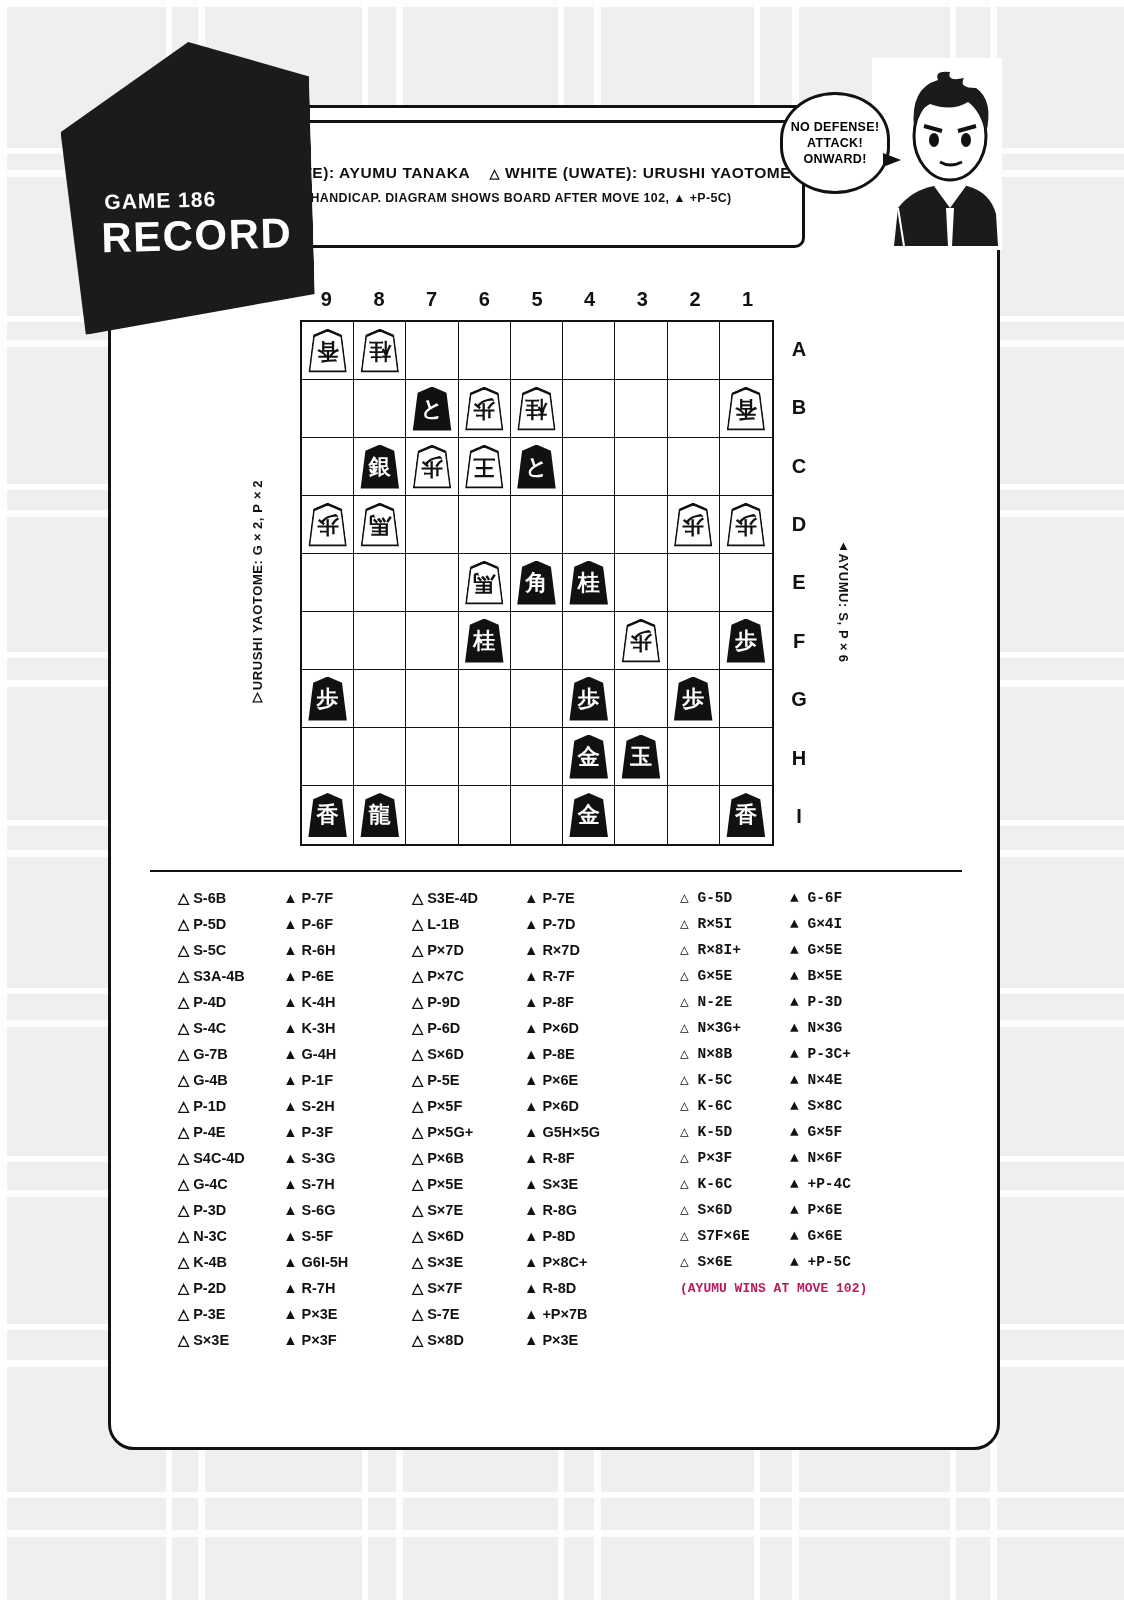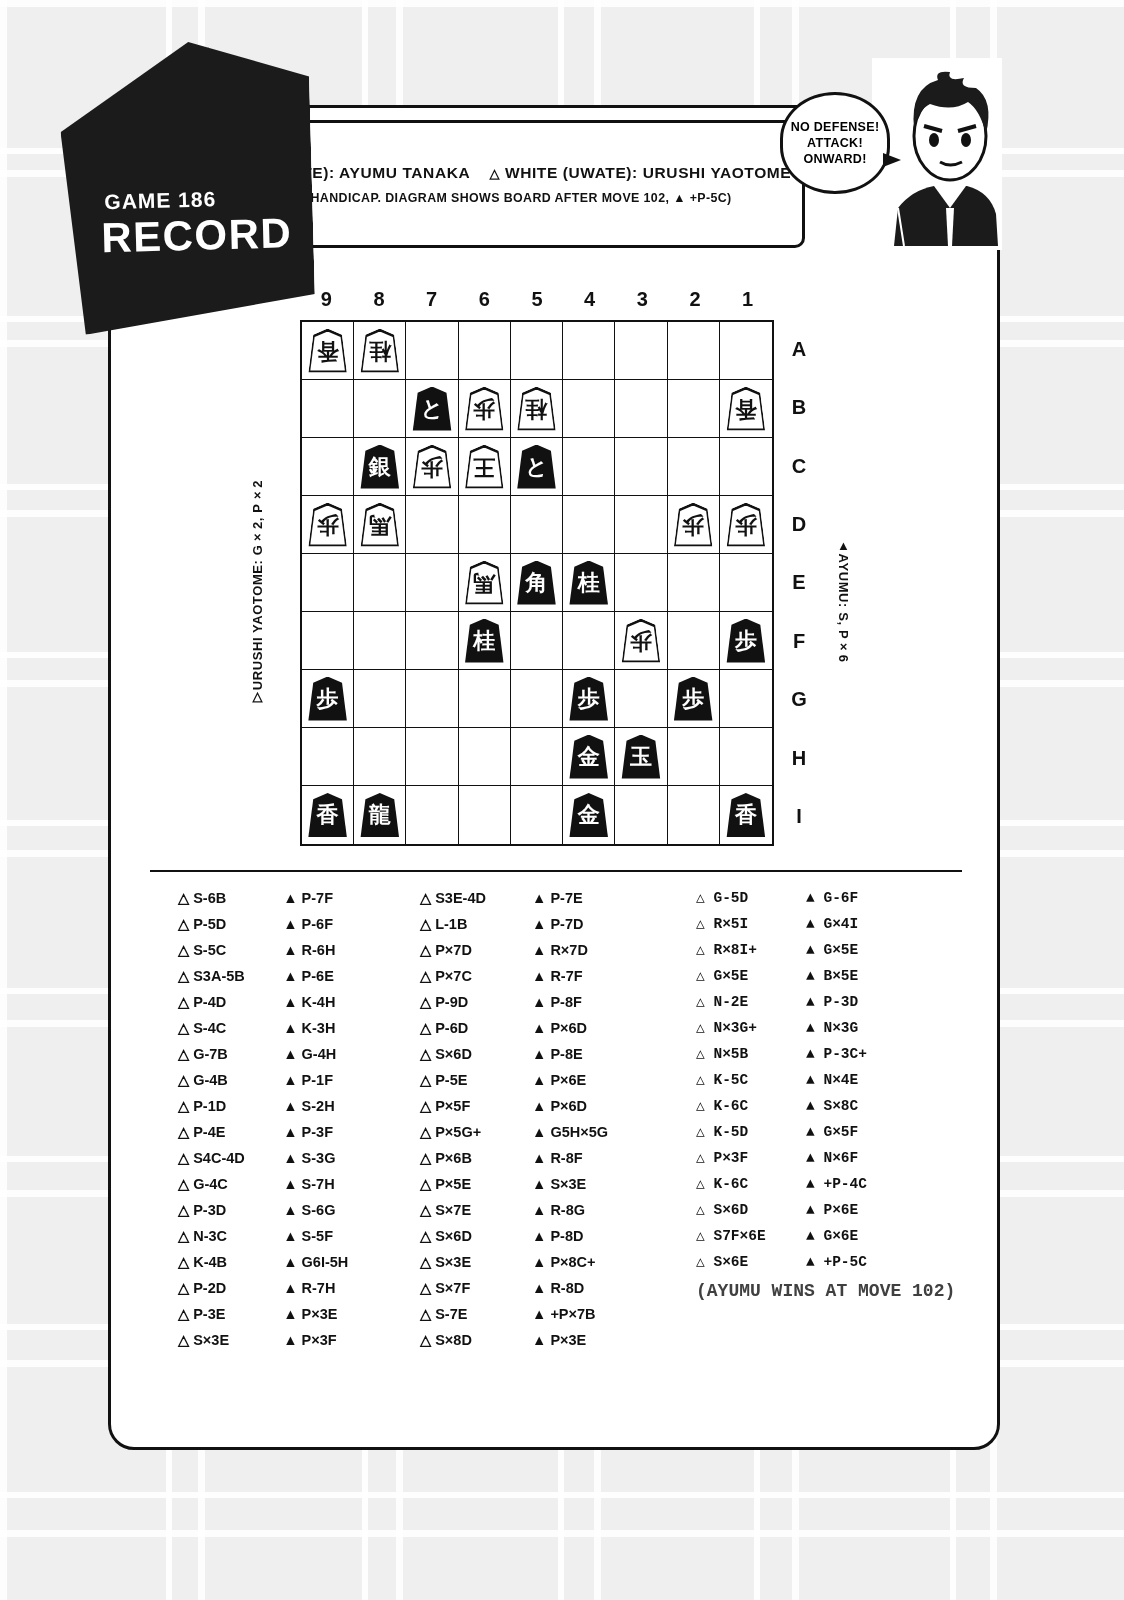--- a/index.html
+++ b/index.html
@@ -136,30 +136,30 @@
     position:absolute;left:836px;top:538px;
     writing-mode:vertical-rl;
     font-size:13px;font-weight:bold;letter-spacing:.6px;color:#111;white-space:nowrap;
   }
 
   
   .divider{position:absolute;left:150px;top:870px;width:812px;height:2px;background:#111;}
 
   
   .moves{position:absolute;left:150px;top:885px;width:830px;
-    display:flex;gap:8px;}
+    display:flex;gap:0px;}
   .mcol{display:flex;flex-direction:column;}
   .mcol .pair{display:flex;}
   .mv{font-size:14.5px;font-weight:bold;color:#111;line-height:26px;white-space:nowrap;}
   .mv.w{width:112px;}
   .mv.b{width:118px;}
   .mcol.c1{width:216px;padding-left:28px;}
   .mcol.c2{width:226px;padding-left:20px;align-items:center;}
   .mcol.c3{width:226px;padding-left:40px;font-family:Liberation Mono, monospace;}
-  .win-note{font-size:18px;font-weight:bold;color:#404040;margin-top:6px;white-space:nowrap;}
+  .win-note{font-size:13px;font-weight:bold;color:#be185d;margin-top:6px;white-space:nowrap;}
 </style>
 </head>
 <body>
 
 <div class="bg-grid"></div>
 
 <div class="page"></div>
 
 <div class="header">
   <div class="line1">
@@ -468,21 +468,21 @@
       </div>
       <div class="pair">
         <div class="mv w">△ P-5D</div>
         <div class="mv b">▲ P-6F</div>
       </div>
       <div class="pair">
         <div class="mv w">△ S-5C</div>
         <div class="mv b">▲ R-6H</div>
       </div>
       <div class="pair">
-        <div class="mv w">△ S3A-5B</div>
+        <div class="mv w">△ S3A-4B</div>
         <div class="mv b">▲ P-6E</div>
       </div>
       <div class="pair">
         <div class="mv w">△ P-4D</div>
         <div class="mv b">▲ K-4H</div>
       </div>
       <div class="pair">
         <div class="mv w">△ S-4C</div>
         <div class="mv b">▲ K-3H</div>
       </div>
@@ -628,21 +628,21 @@
       </div>
       <div class="pair">
         <div class="mv w">△ N-2E</div>
         <div class="mv b">▲ P-3D</div>
       </div>
       <div class="pair">
         <div class="mv w">△ N×3G+</div>
         <div class="mv b">▲ N×3G</div>
       </div>
       <div class="pair">
-        <div class="mv w">△ N×5B</div>
+        <div class="mv w">△ N×8B</div>
         <div class="mv b">▲ P-3C+</div>
       </div>
       <div class="pair">
         <div class="mv w">△ K-5C</div>
         <div class="mv b">▲ N×4E</div>
       </div>
       <div class="pair">
         <div class="mv w">△ K-6C</div>
         <div class="mv b">▲ S×8C</div>
       </div>

